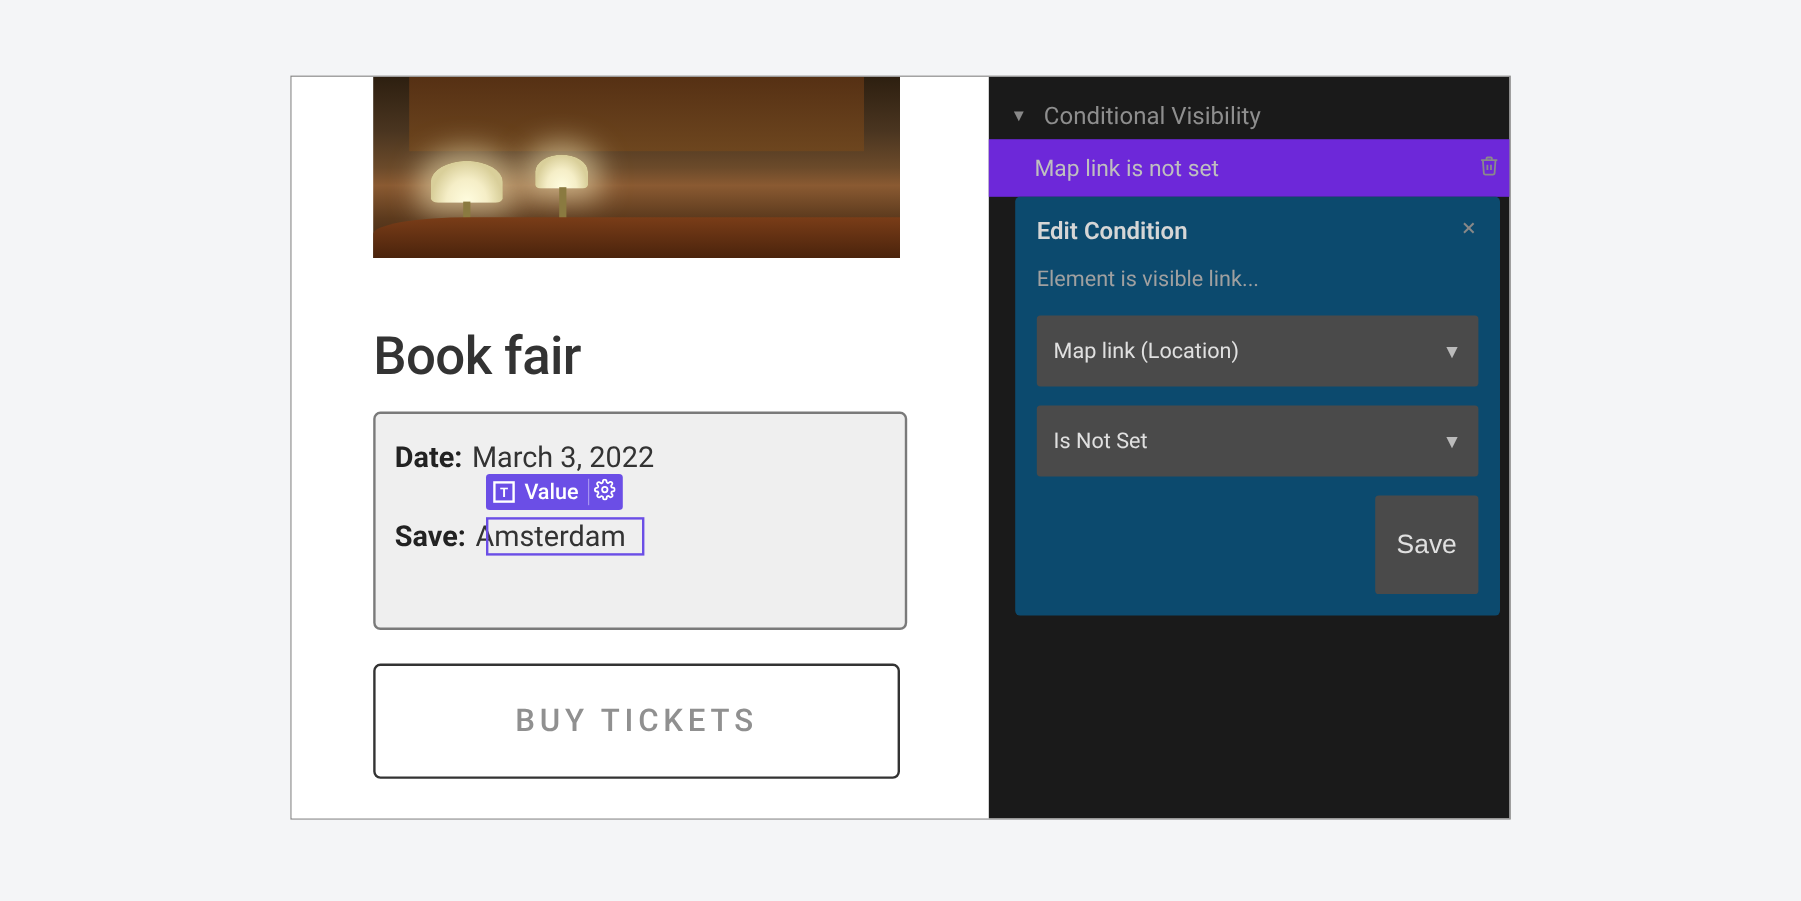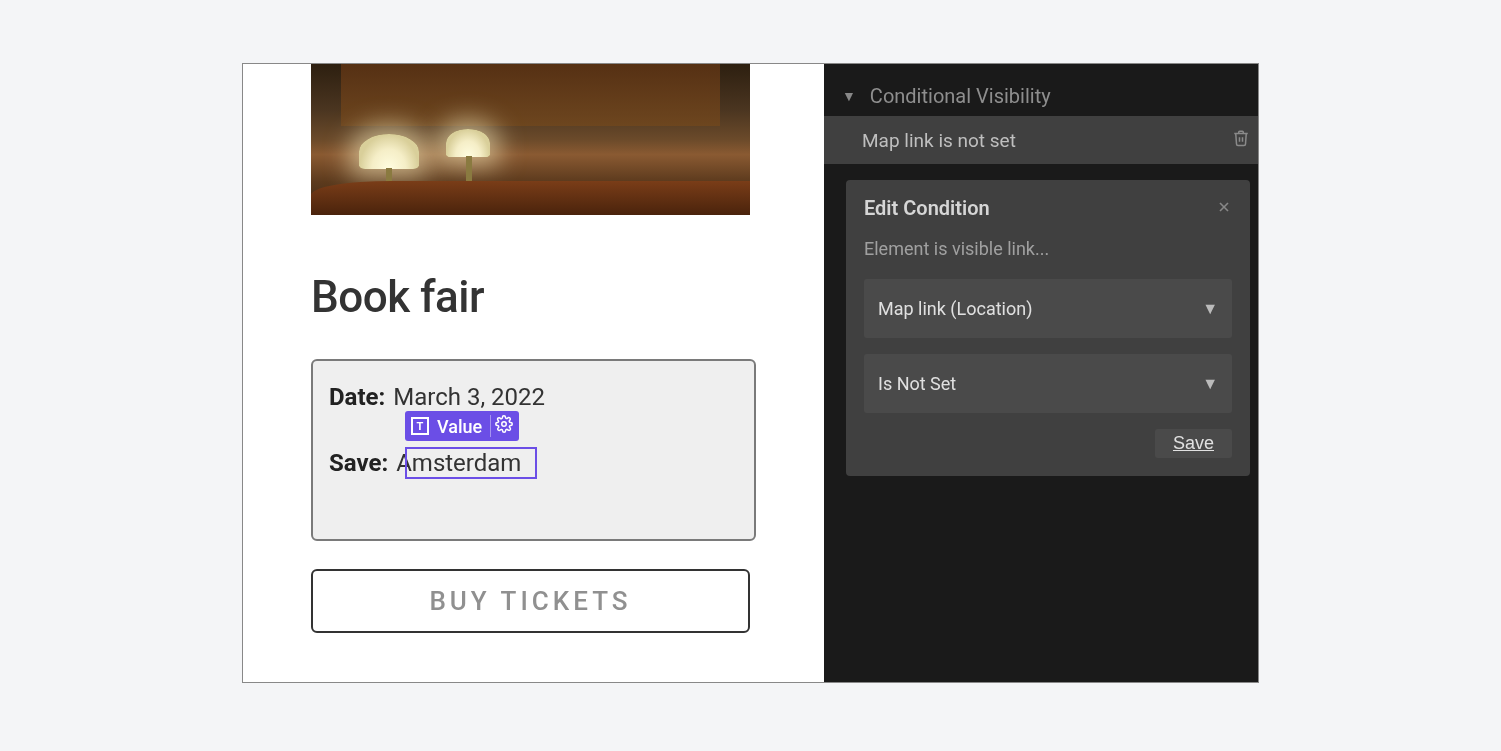--- a/index.html
+++ b/index.html
@@ -64,21 +64,21 @@
   border-top-left-radius: 80px 14px;
 }
 .title {
   font-size: 44px;
   font-weight: 500;
   color: #333;
   margin-top: 56px;
   letter-spacing: -0.5px;
 }
 .info-card {
-  margin-top: 36px;
+  margin-top: 20px;
   border: 2px solid #7a7a7a;
   border-radius: 6px;
   background: #efefef;
   padding: 22px 22px 58px 16px;
 }
 .info-row { display: flex; align-items: baseline; gap: 8px; margin-bottom: 4px; }
 .info-label {
   font-weight: 700;
   font-size: 24px;
   color: #222;
@@ -119,21 +119,21 @@
   left: 76px;
   top: -2px;
   width: 132px;
   height: 32px;
   border: 2px solid #6b4ee6;
   pointer-events: none;
 }
 .buy-button {
   margin-top: 28px;
   width: 439px;
-  height: 64px;
+  height: 96px;
   border: 2px solid #333;
   border-radius: 6px;
   background: #fff;
   display: flex; align-items: center; justify-content: center;
   color: #909090;
   font-size: 26px;
   letter-spacing: 4px;
   font-weight: 500;
   cursor: pointer;
 }
@@ -178,36 +178,36 @@
   background: #303030;
   display: flex; align-items: center; justify-content: center;
   color: #9a9a9a;
   font-size: 20px;
   margin-right: 0;
   cursor: pointer;
 }
 .condition-item {
   display: flex;
   align-items: center;
-  background: #404040;
+  background: #6d28d9;
   padding: 12px 2px 12px 38px;
 }
 .condition-text {
   flex: 1;
   font-size: 19px;
   color: #bfbfbf;
 }
 .trash-btn {
   color: #8a8a8a;
   cursor: pointer;
   padding: 0 6px;
 }
 .edit-box {
-  margin: 16px 8px 0 22px;
-  background: #404040;
+  margin: 0 8px 0 22px;
+  background: #0c4a6e;
   border-radius: 4px;
   padding: 0;
 }
 .edit-header {
   display: flex;
   align-items: center;
   padding: 16px 18px 12px 18px;
 }
 .edit-title {
   flex: 1;
@@ -251,24 +251,23 @@
 .save-row {
   display: flex;
   justify-content: flex-end;
   margin-top: 14px;
 }
 .save-btn {
   background: #4a4a4a;
   color: #e0e0e0;
   border: none;
   border-radius: 3px;
-  padding: 4px 18px;
-  font-size: 18px;
-  cursor: pointer;
-  text-decoration: underline;
+  padding: 28px 18px;
+  font-size: 22px;
+  cursor: pointer;
 }
 </style>
 </head>
 <body>
 
 <div class="viewport">
 
   <div class="canvas">
     <div class="hero-image">
       <div class="lamp lamp1"></div>

